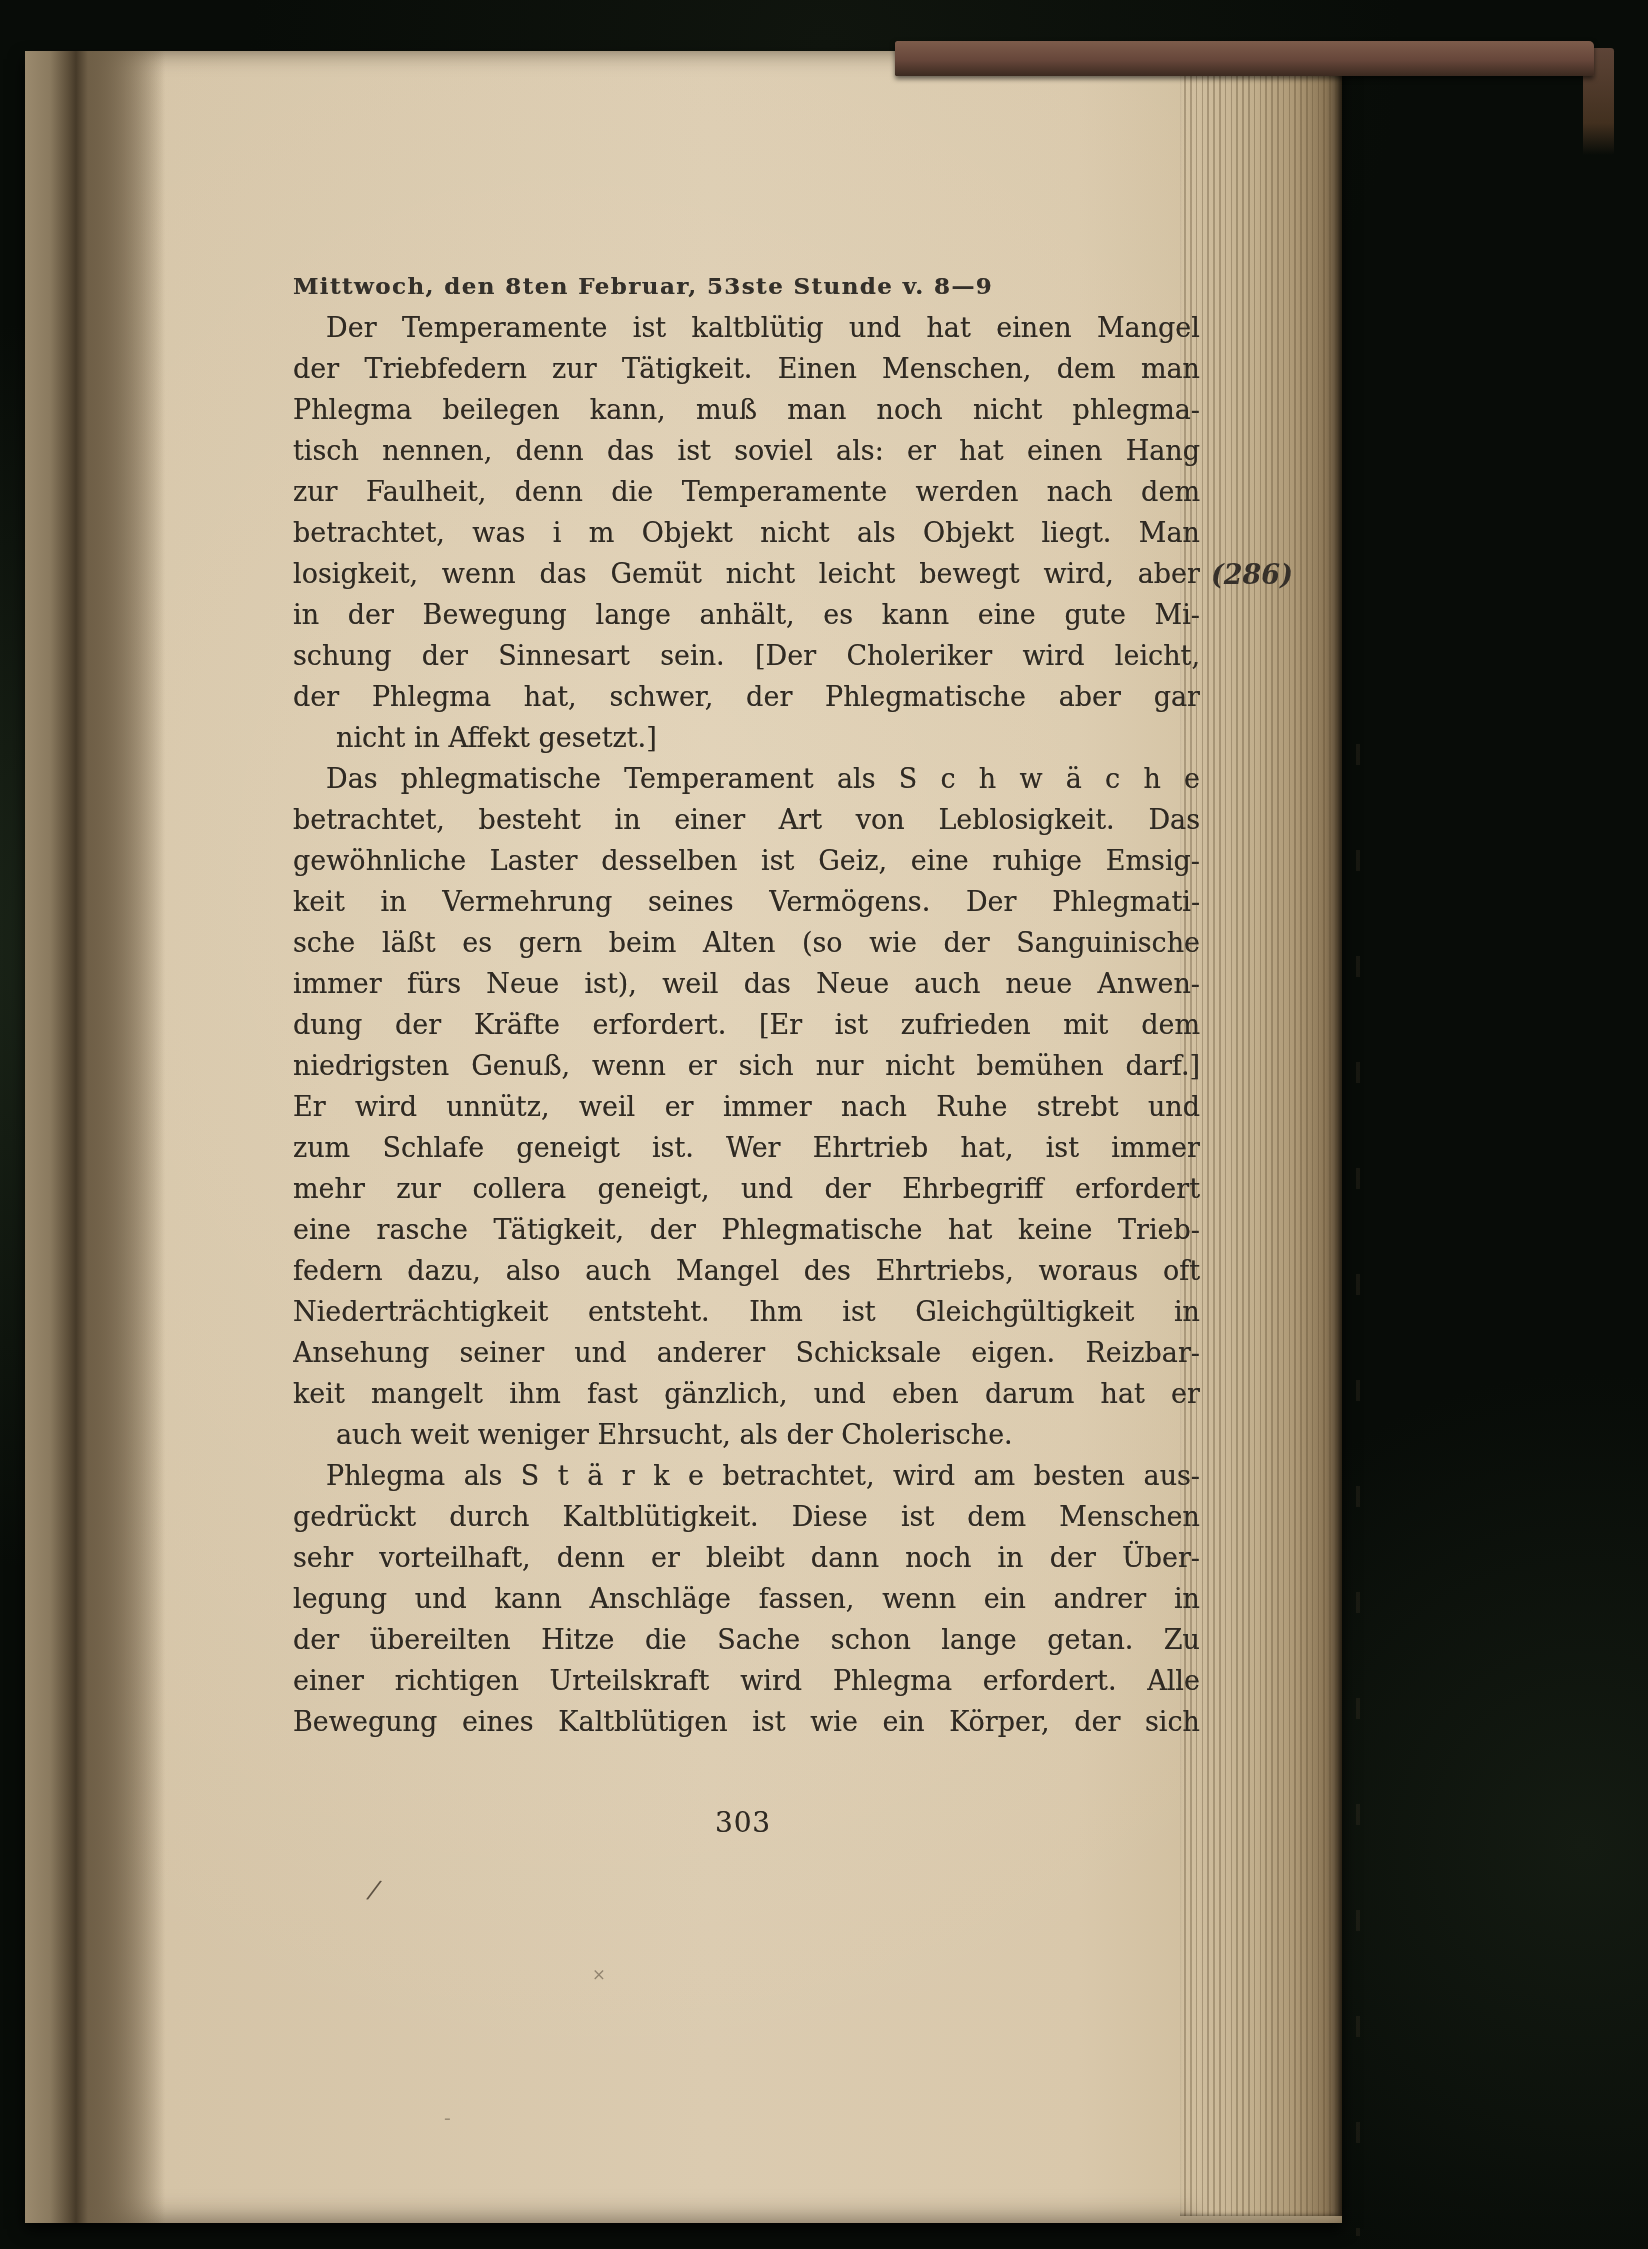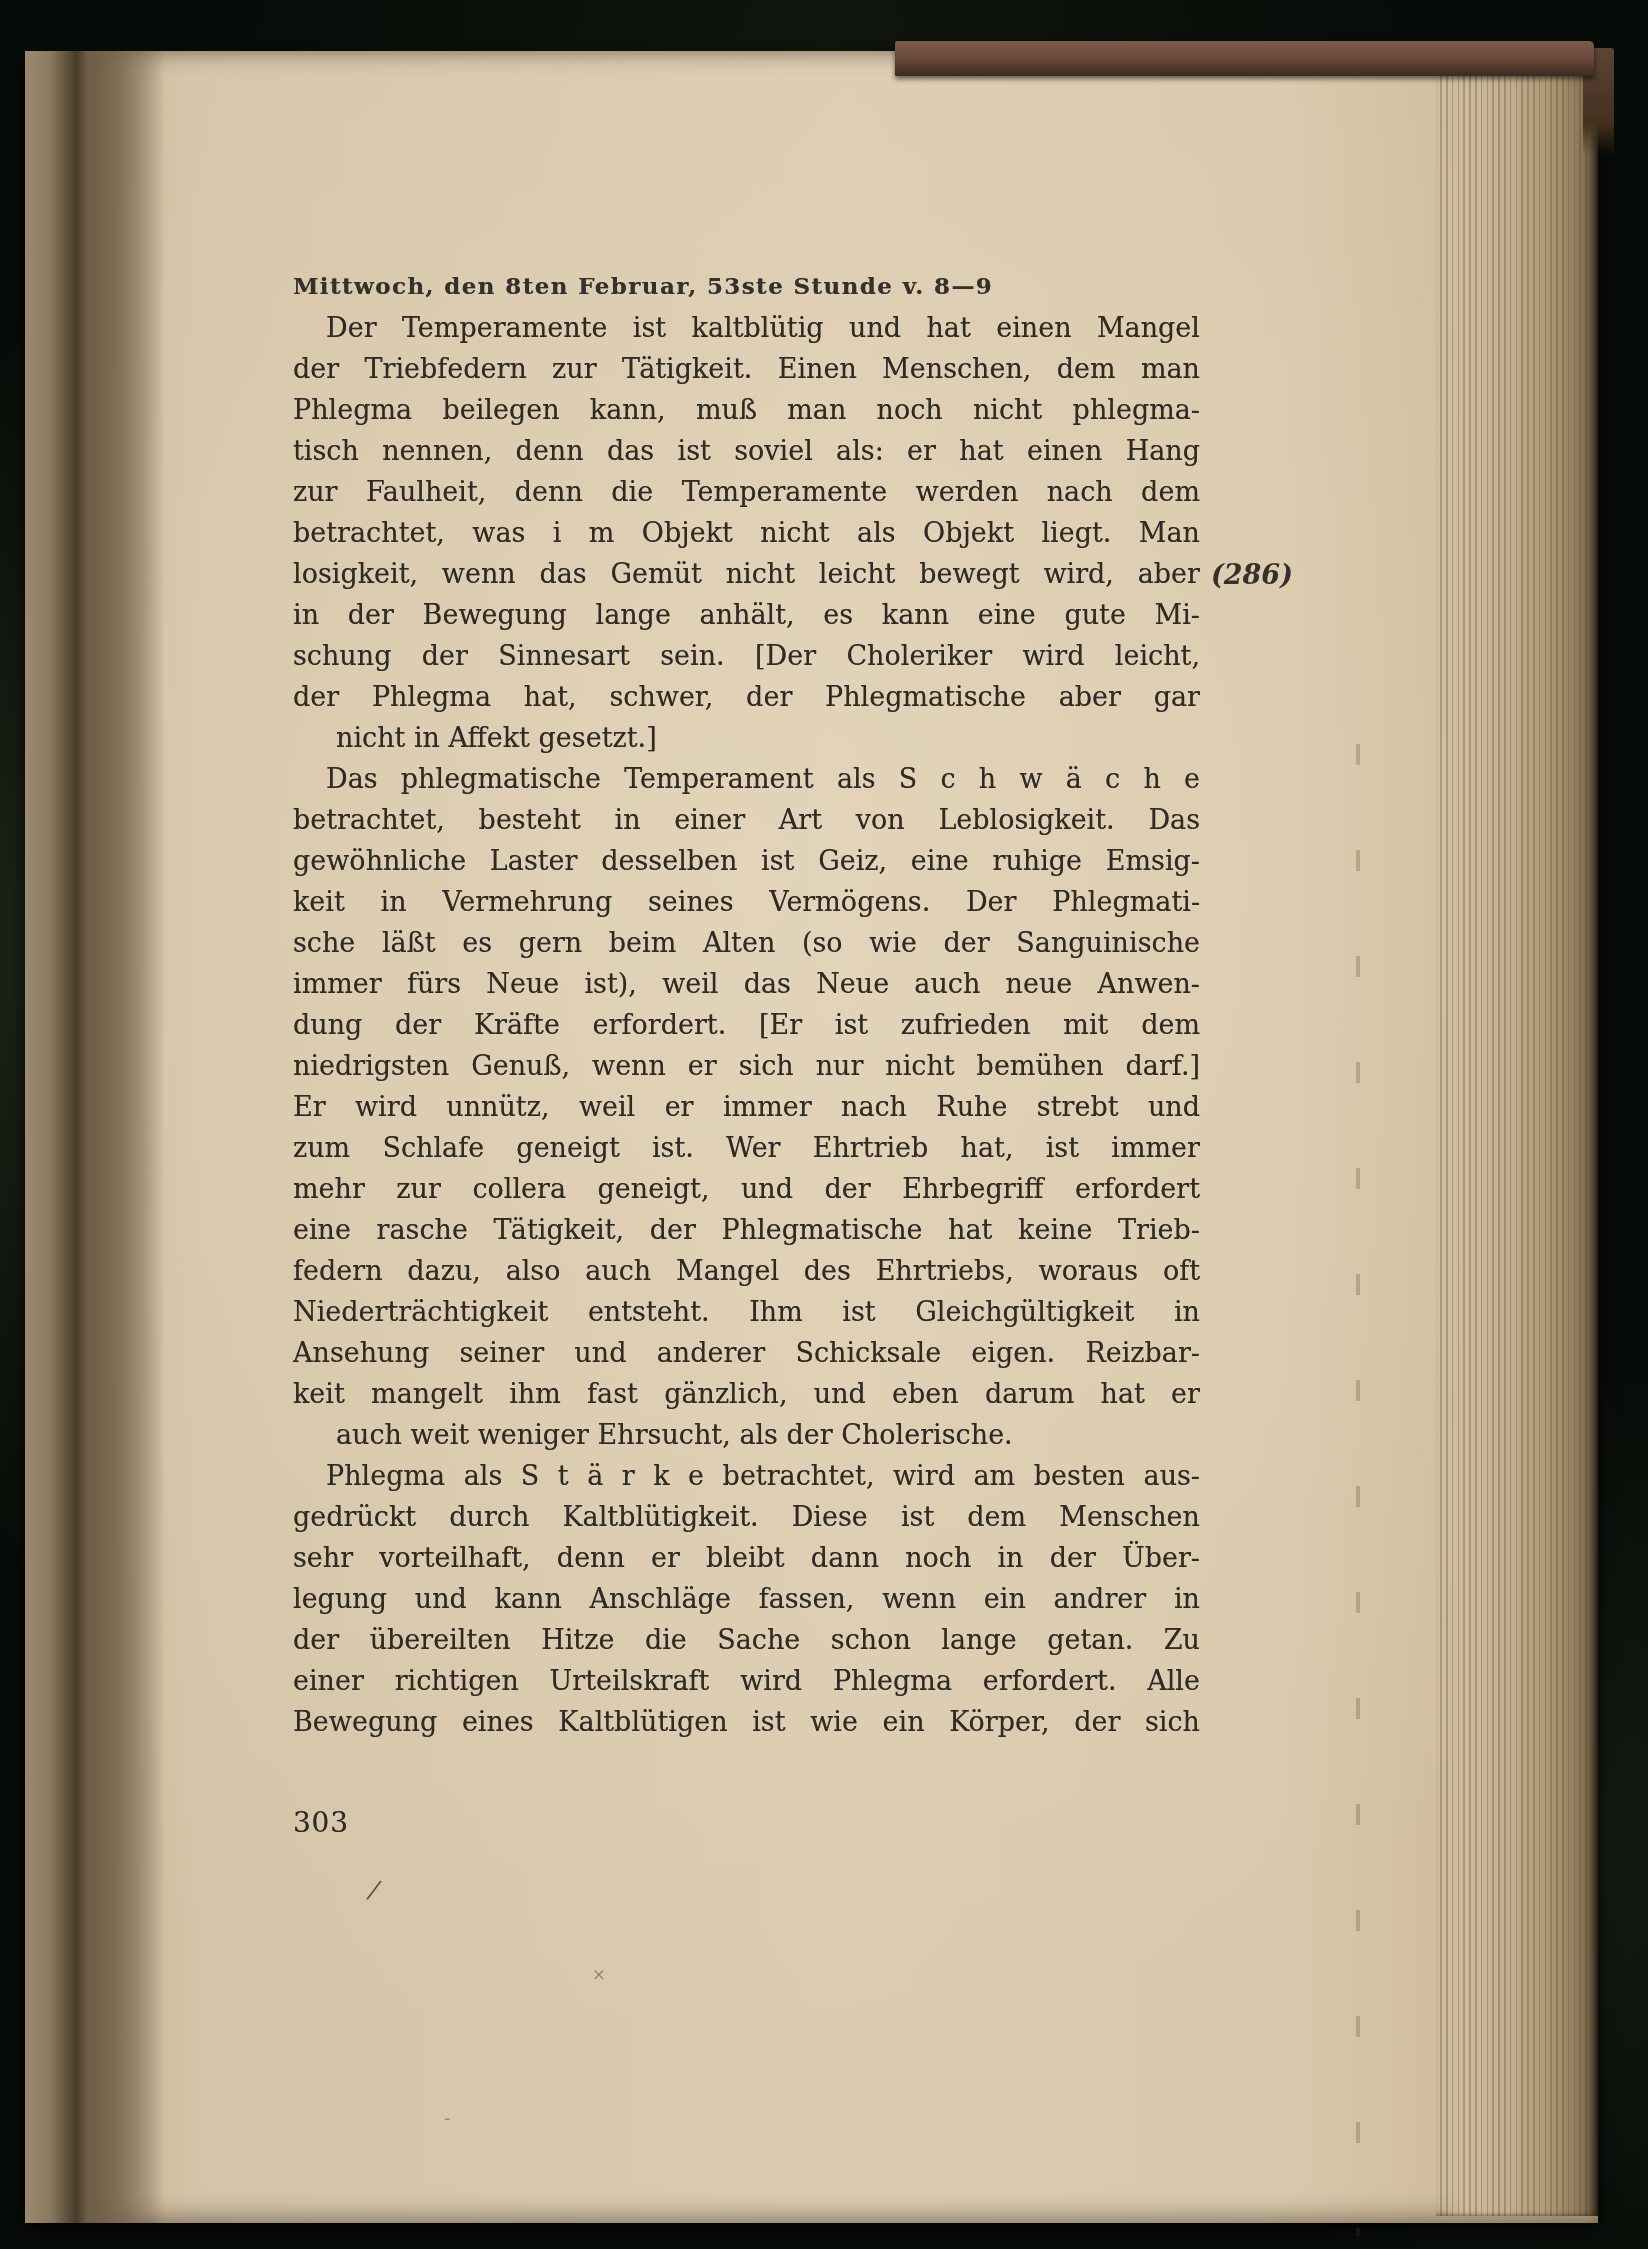--- a/index.html
+++ b/index.html
@@ -29,30 +29,31 @@
     box-shadow: 0 2.5px 5px rgba(0,0,0,0.55);
   }
   .cover-corner {
     position: absolute; left: 1583px; top: 48px; width: 31px; height: 107px;
     background: linear-gradient(180deg, #5d4437 0%, #42301f 70%, rgba(40,28,16,0) 100%);
     z-index: 3; border-radius: 0 3.3px 3.3px 0;
   }
 
   
   .page {
-    position: absolute; left: 25px; top: 51px; width: 1573px; height: 2172px;
+    position: absolute; left: 25px; top: 51px; width: 1306px; height: 2172px;
     background:
       radial-gradient(120% 90% at 45% 38%, rgba(255,246,224,0.22), rgba(0,0,0,0) 62%),
       linear-gradient(90deg, #c3ae8c 0%, #d5c4a7 11%, #dbcbb0 52%, #d9c8ab 80%, #cdbb9a 93%, #c0ac89 100%),
       #d6c5a9;
     box-shadow:
       inset 0 13px 21.4px -13px rgba(38,28,14,0.6),
       inset 0 -18px 26px -15px rgba(38,28,14,0.55),
       0 6.6px 15px rgba(0,0,0,0.8);
     z-index: 2;
+    padding-left: 11px;
   }
 
   
   .gutter {
     position: absolute; left: 0; top: 0; bottom: 0; width: 140px;
     background: linear-gradient(90deg,
       #9b8a6e 0px, #8a7a5f 25px, #5d4f3a 43px, #463a29 51px,
       #6f5f47 63px, #a6947401 140px),
       linear-gradient(90deg, #9b8a6e 0, #6f5f49 28px, #443a29 48px, #7e6d53 64px, rgba(214,197,169,0) 140px);
     pointer-events: none;
@@ -97,21 +98,21 @@
   .line.indent { text-indent: 33px; }
   .line em { font-style: italic; }
 
   .margin-note {
     position: absolute; left: 1186px; top: 503px; height: 41px; line-height: 41px;
     font-size: 27px; font-style: italic; font-weight: bold; color: #36302a;
   }
 
   .page-number {
     position: absolute; left: 268px; top: 1753px; width: 900px; height: 38px;
-    line-height: 38px; font-size: 28px; text-align: left; letter-spacing: 0.8px;
+    line-height: 38px; font-size: 28px; text-align: center; letter-spacing: 0.8px;
   }
 
   
   .stray { position: absolute; color: rgba(62,53,40,0.8); }
   .mark-1 { left: 345px; top: 1824px; font-size: 25px; font-style: italic; transform: rotate(10deg); }
   .mark-2 { left: 567px; top: 1914px; font-size: 16.5px; opacity: 0.6; }
   .mark-3 { left: 419px; top: 2055px; font-size: 20px; opacity: 0.5; }
 </style>
 </head>
 <body>

